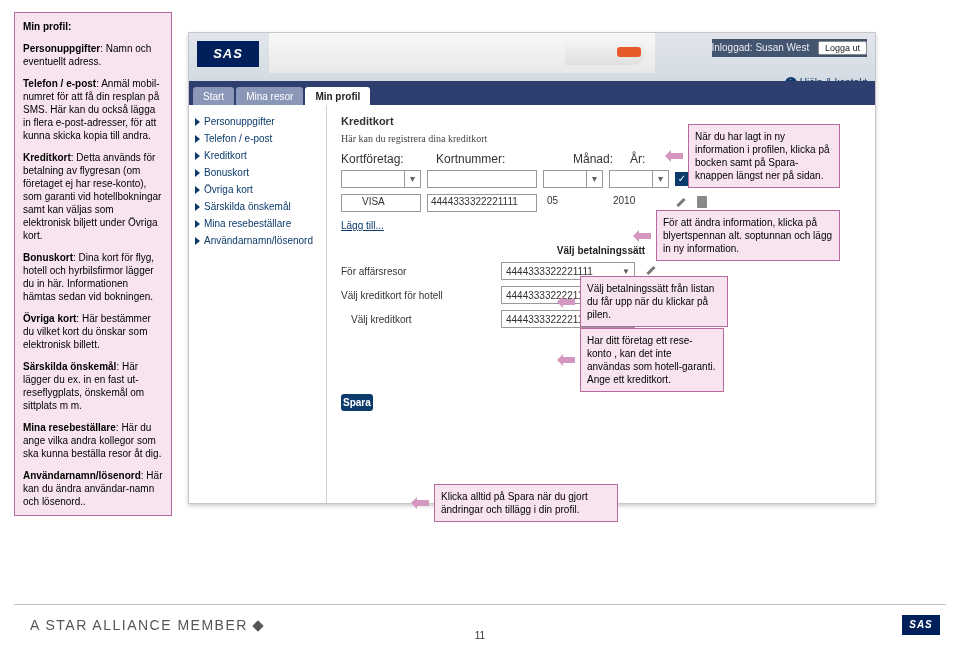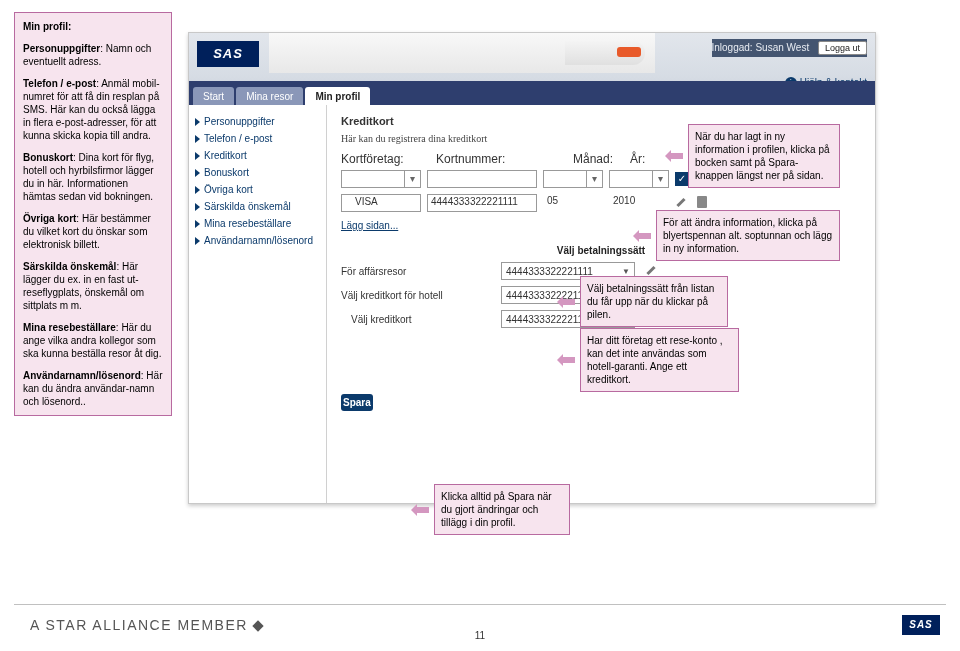--- a/index.html
+++ b/index.html
@@ -74,39 +74,40 @@
   .save-btn { display:inline-block; margin-top:60px; background:#0b3a6b; color:#fff; font-size:10px; font-weight:bold; padding:3px 2px; border-radius:3px; }
 
   
   .callout { position:absolute; border:1px solid #b86aa0; background:#f7e4ee; font-size:10px; line-height:1.3; padding:5px 6px; }
   .callout .arrow-left { position:absolute; left:-20px; top:50%; margin-top:-6px; width:18px; height:12px; }
   .callout .arrow-left::before { content:""; position:absolute; left:0; top:3px; width:14px; height:6px; background:#d497c0; }
   .callout .arrow-left::after { content:""; position:absolute; left:-4px; top:0; width:0; height:0; border-top:6px solid transparent; border-bottom:6px solid transparent; border-right:6px solid #d497c0; }
   .c1 { left:688px; top:124px; width:152px; }
   .c2 { left:656px; top:210px; width:184px; }
   .c3 { left:580px; top:276px; width:148px; }
-  .c4 { left:580px; top:328px; width:159px; }
-  .c5 { left:434px; top:484px; width:136px; }
+  .c4 { left:580px; top:328px; width:144px; }
+  .c5 { left:434px; top:484px; width:184px; }
 
   
   .footer-left { position:absolute; left:30px; bottom:18px; font-size:14px; letter-spacing:1.5px; color:#555; }
   .footer-left .diamond { display:inline-block; width:8px; height:8px; background:#555; transform:rotate(45deg); margin-left:6px; vertical-align:middle; }
   .footer-page { position:absolute; left:50%; transform:translateX(-50%); bottom:10px; font-size:10px; color:#333; }
   .footer-sas { position:absolute; right:20px; bottom:16px; width:38px; height:20px; background:#00205b; color:#fff; font-size:10px; font-style:italic; font-weight:bold; text-align:center; line-height:20px; letter-spacing:1px; }
 
   .thin-line { position:absolute; left:14px; right:14px; bottom:46px; height:1px; background:#c0c0c0; }
 </style>
 </head>
 <body>
 
 <div class="left-panel">
   <div class="left-box">
     <p class="bold">Min profil:</p>
     <p><span class="bold">Personuppgifter</span><span>: Namn och eventuellt adress.</span></p>
     <p><span class="bold">Telefon / e-post</span><span>: Anmäl mobil-numret för att få din resplan på SMS. Här kan du också lägga in flera e-post-adresser, för att kunna skicka kopia till andra.</span></p>
+    <p><span class="bold">Kreditkort</span><span>: Detta används för betalning av flygresan (om företaget ej har rese-konto), som garanti vid hotellbokningar samt kan väljas som elektronisk biljett under Övriga kort.</span></p>
     <p><span class="bold">Bonuskort</span><span>: Dina kort för flyg, hotell och hyrbilsfirmor lägger du in här. Informationen hämtas sedan vid bokningen.</span></p>
     <p><span class="bold">Övriga kort</span><span>: Här bestämmer du vilket kort du önskar som elektronisk billett.</span></p>
     <p><span class="bold">Särskilda önskemål</span><span>: Här lägger du ex. in en fast ut-reseflygplats, önskemål om sittplats m m.</span></p>
     <p><span class="bold">Mina resebeställare</span><span>: Här du ange vilka andra kollegor som ska kunna beställa resor åt dig.</span></p>
     <p class="last"><span class="bold">Användarnamn/lösenord</span><span>: Här kan du ändra användar-namn och lösenord..</span></p>
   </div>
 </div>
 
 <div class="app">
   <div class="app-header">
@@ -182,29 +183,29 @@
             <span class="vline">▾</span>
           </div>
         <div class="sel sm">
             <span class="vline">▾</span>
           </div>
         <div class="sq">✓</div>
         <div class="sq" style="background:#8a1818">✕</div>
       </div>
 
       <div class="card-row">
-        <div class="sel" style="padding:1px 13px;"><span>VISA</span></div>
+        <div class="sel" style="padding:1px 20px;"><span>VISA</span></div>
         <div class="txt">4444333322221111</div>
         <div class="sel sm" style="padding:1px 4px;border:none;background:transparent;"><span>05</span></div>
         <div class="sel sm" style="padding:1px 4px;border:none;background:transparent;"><span>2010</span></div>
         <div class="pen"></div>
         <div class="trash"></div>
       </div>
 
-      <span class="add-link">Lägg sidan...</span>
+      <span class="add-link">Lägg till...</span>
 
       <div class="pay-section">
         <div class="ps-title">Välj betalningssätt</div>
         <div class="pay-row">
           <span class="plabel">För affärsresor</span>
           <div class="psel">
               <span class="pv">4444333322221111</span>
               <span class="pa">▼</span>
             </div>
           <div class="pen2"></div>

